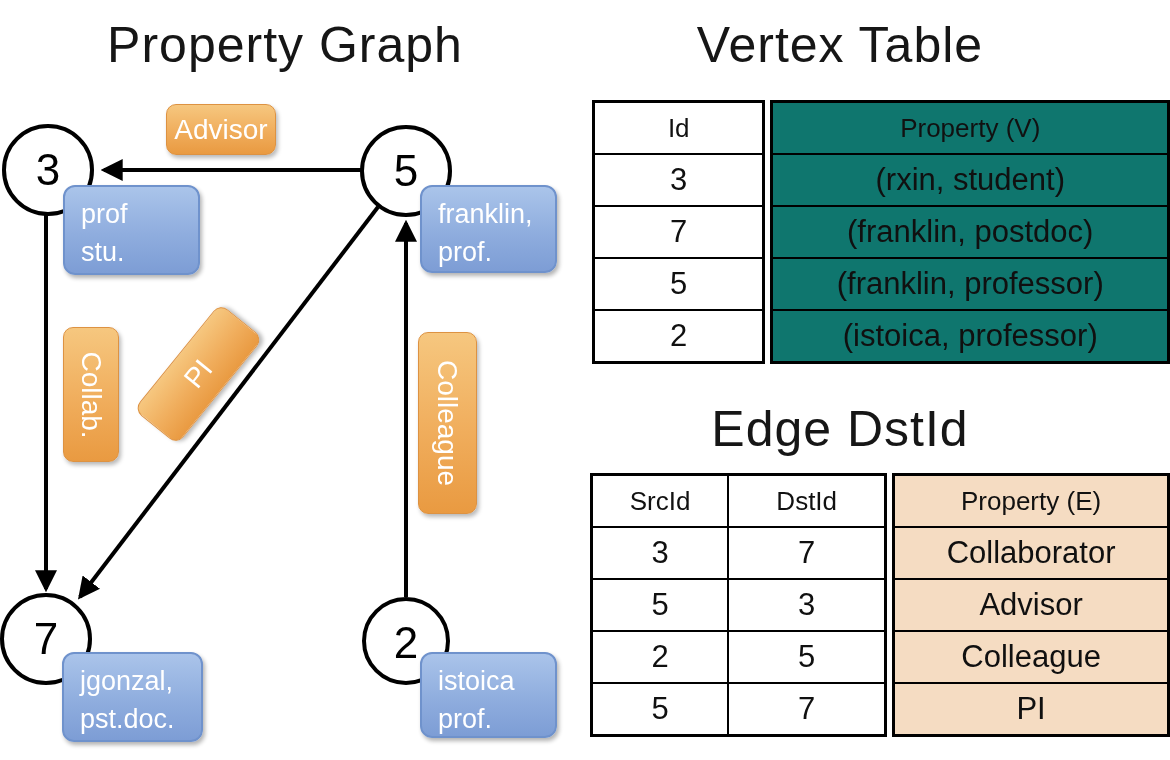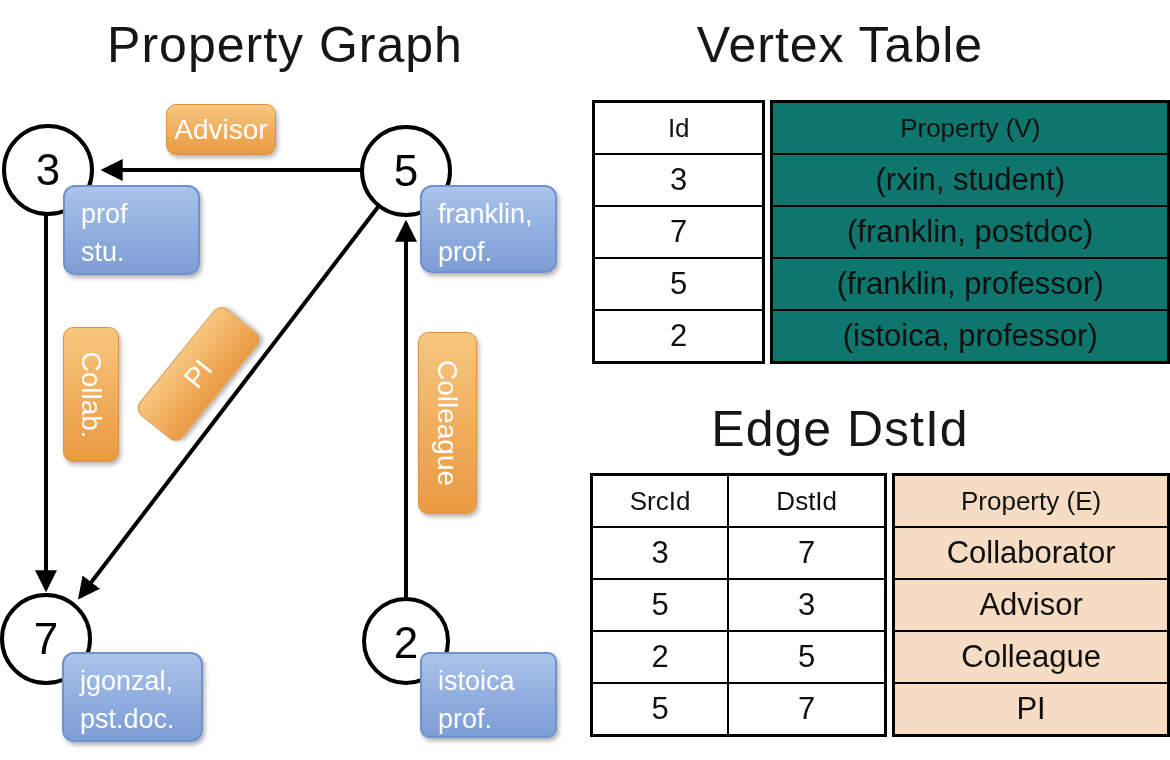--- a/index.html
+++ b/index.html
@@ -34,21 +34,21 @@
   
   .blue-box{position:absolute;
       background:linear-gradient(180deg,#aac4ea 0%,#8fadde 55%,#7d9dd5 100%);
       border:2px solid #6f92cc;border-radius:12px;
       box-shadow:2px 3px 4px rgba(0,0,0,0.3);
       color:#fff;font-size:27px;line-height:38px;
       padding:8px 8px 4px 16px;box-sizing:border-box;}
   #rxin-box{left:63px;top:185px;width:137px;height:90px;}
   #franklin-box{left:420px;top:185px;width:137px;height:88px;}
   #jgonzal-box{left:62px;top:652px;width:141px;height:90px;}
-  #istoica-box{left:420px;top:652px;width:137px;height:86px;border-radius:9px;}
+  #istoica-box{left:420px;top:652px;width:137px;height:86px;}
 
   
   .tbl-wrap{position:absolute;display:flex;gap:5px;}
   #vertex-table-wrap{left:592px;top:100px;}
   #edge-table-wrap{left:590px;top:461px;margin-top:12px;}
   table{border-collapse:collapse;table-layout:fixed;border:3px solid #000;}
   th,td{border:2px solid #000;height:50px;text-align:center;vertical-align:middle;
         overflow:hidden;padding:0 2px;}
   th{font-size:26px;font-weight:normal;}
   td{font-size:31px;font-weight:300;color:#101010;}

